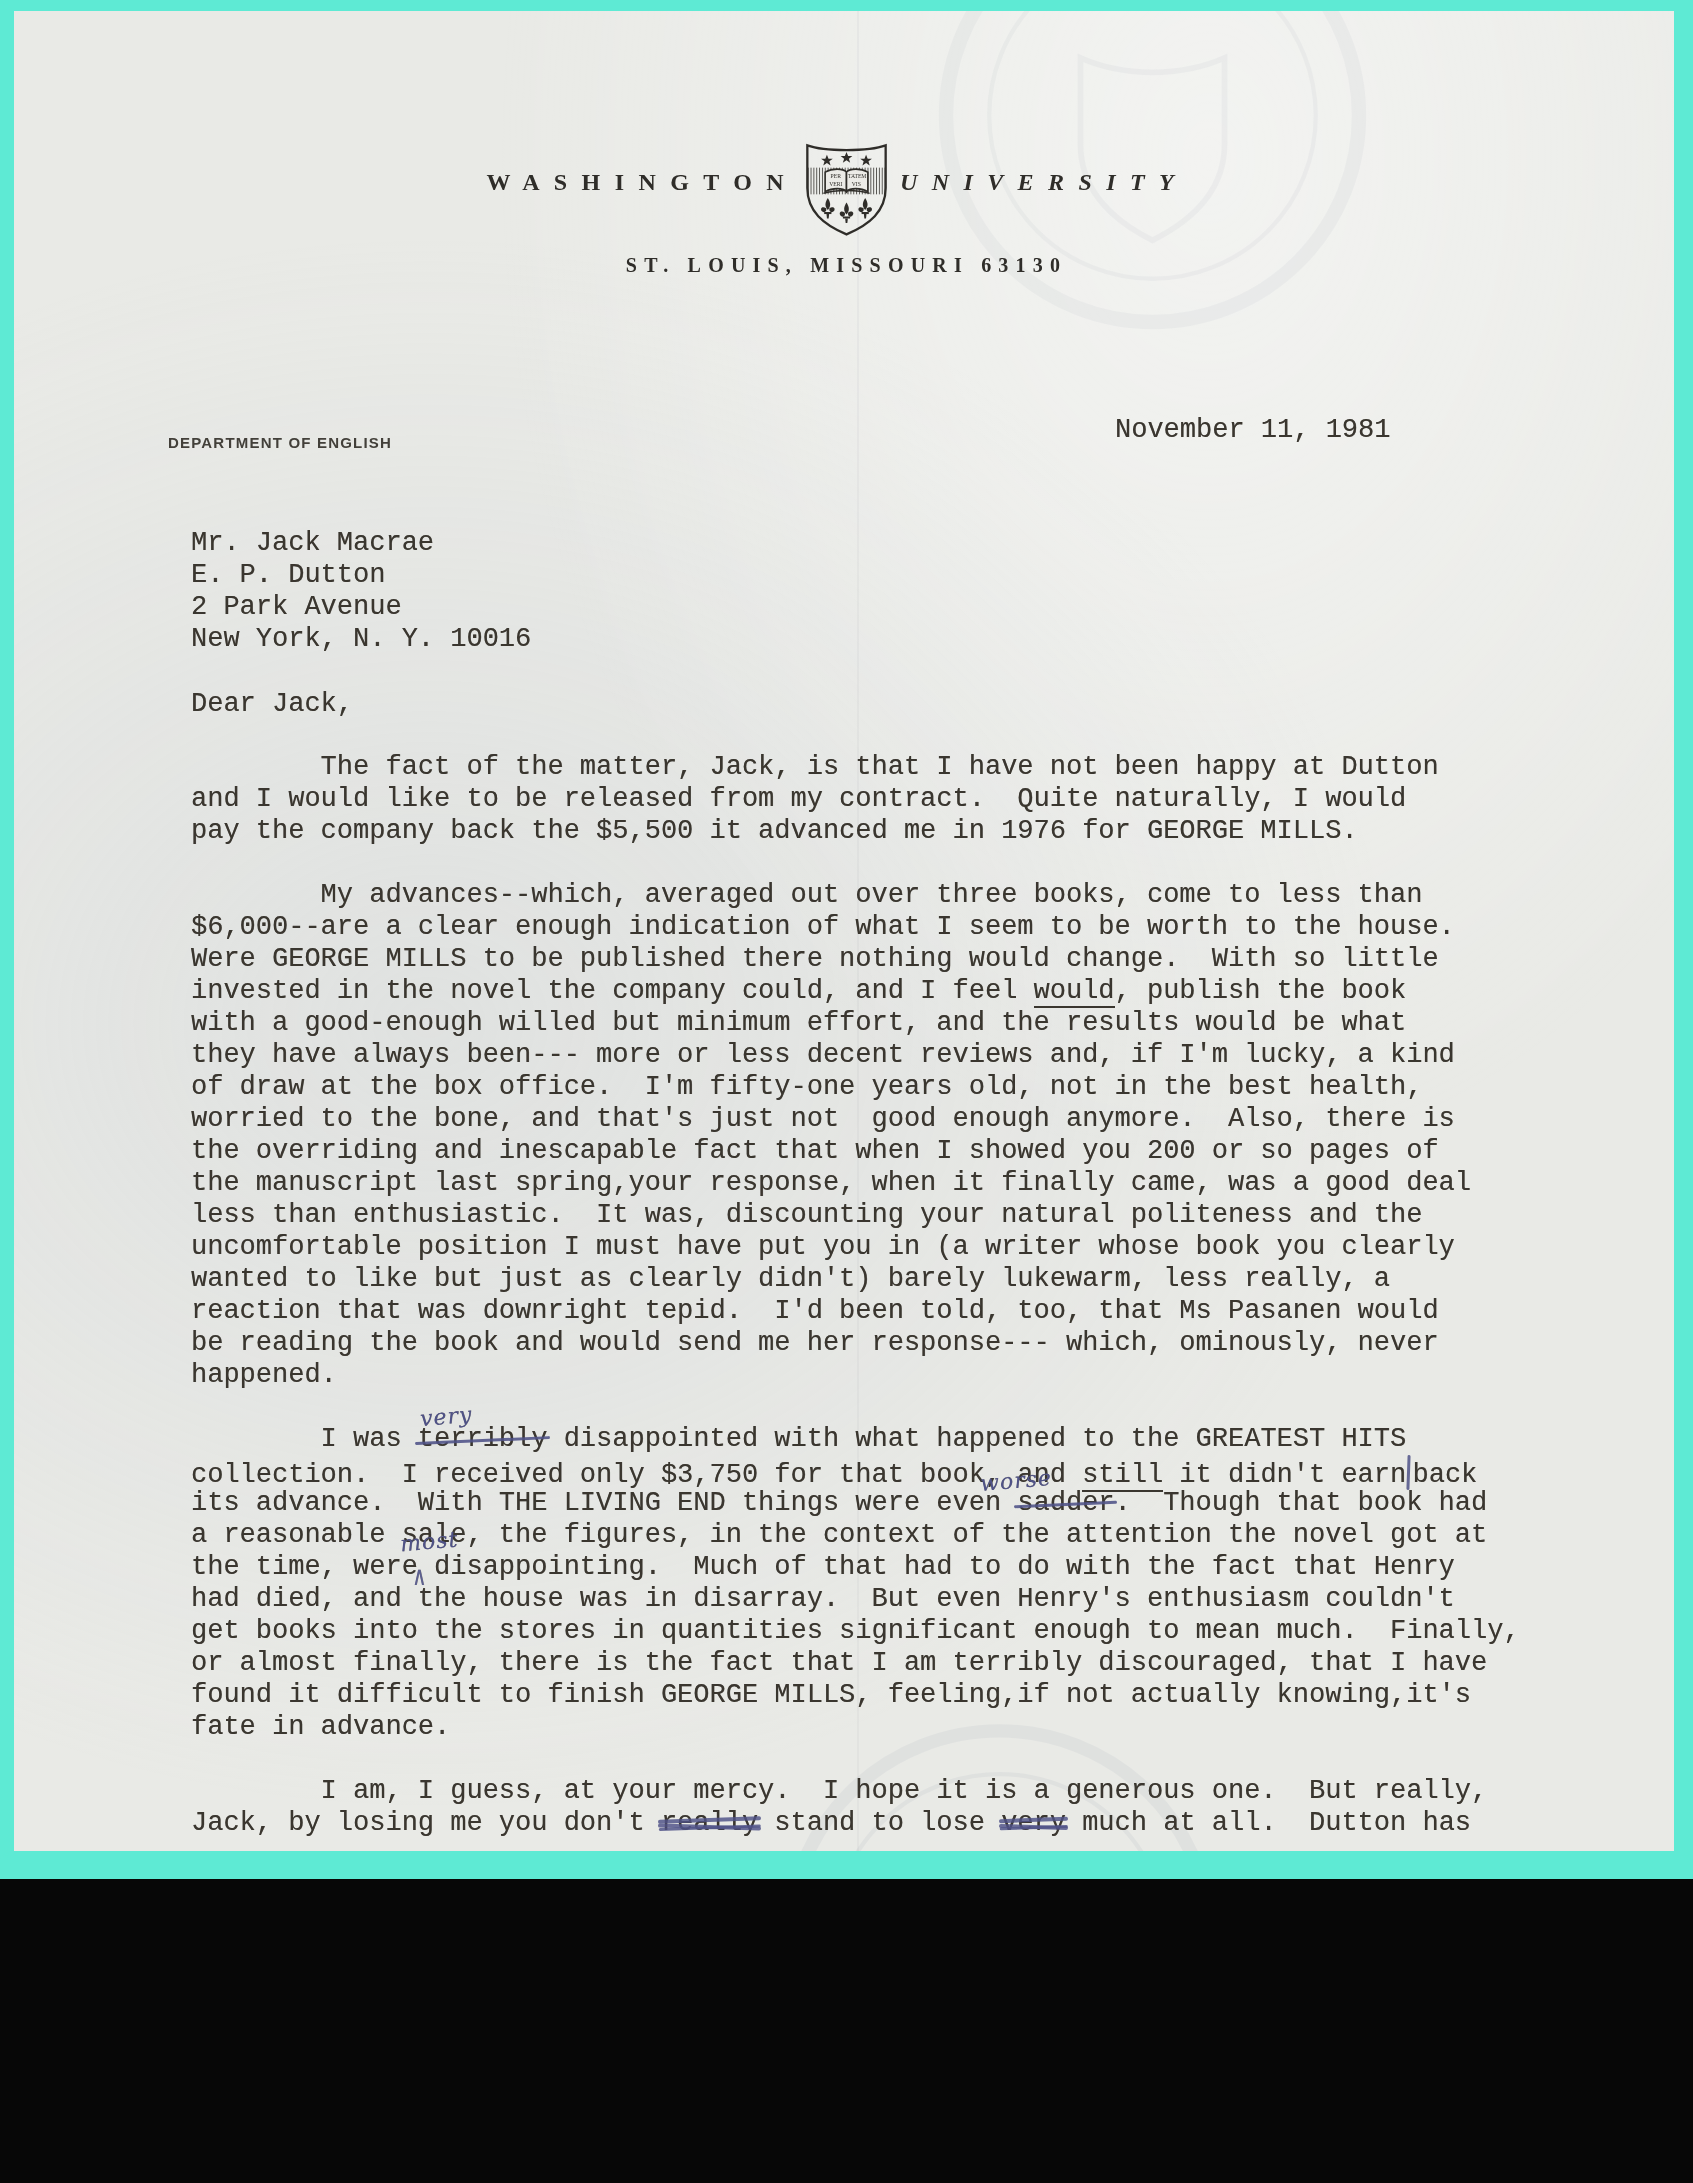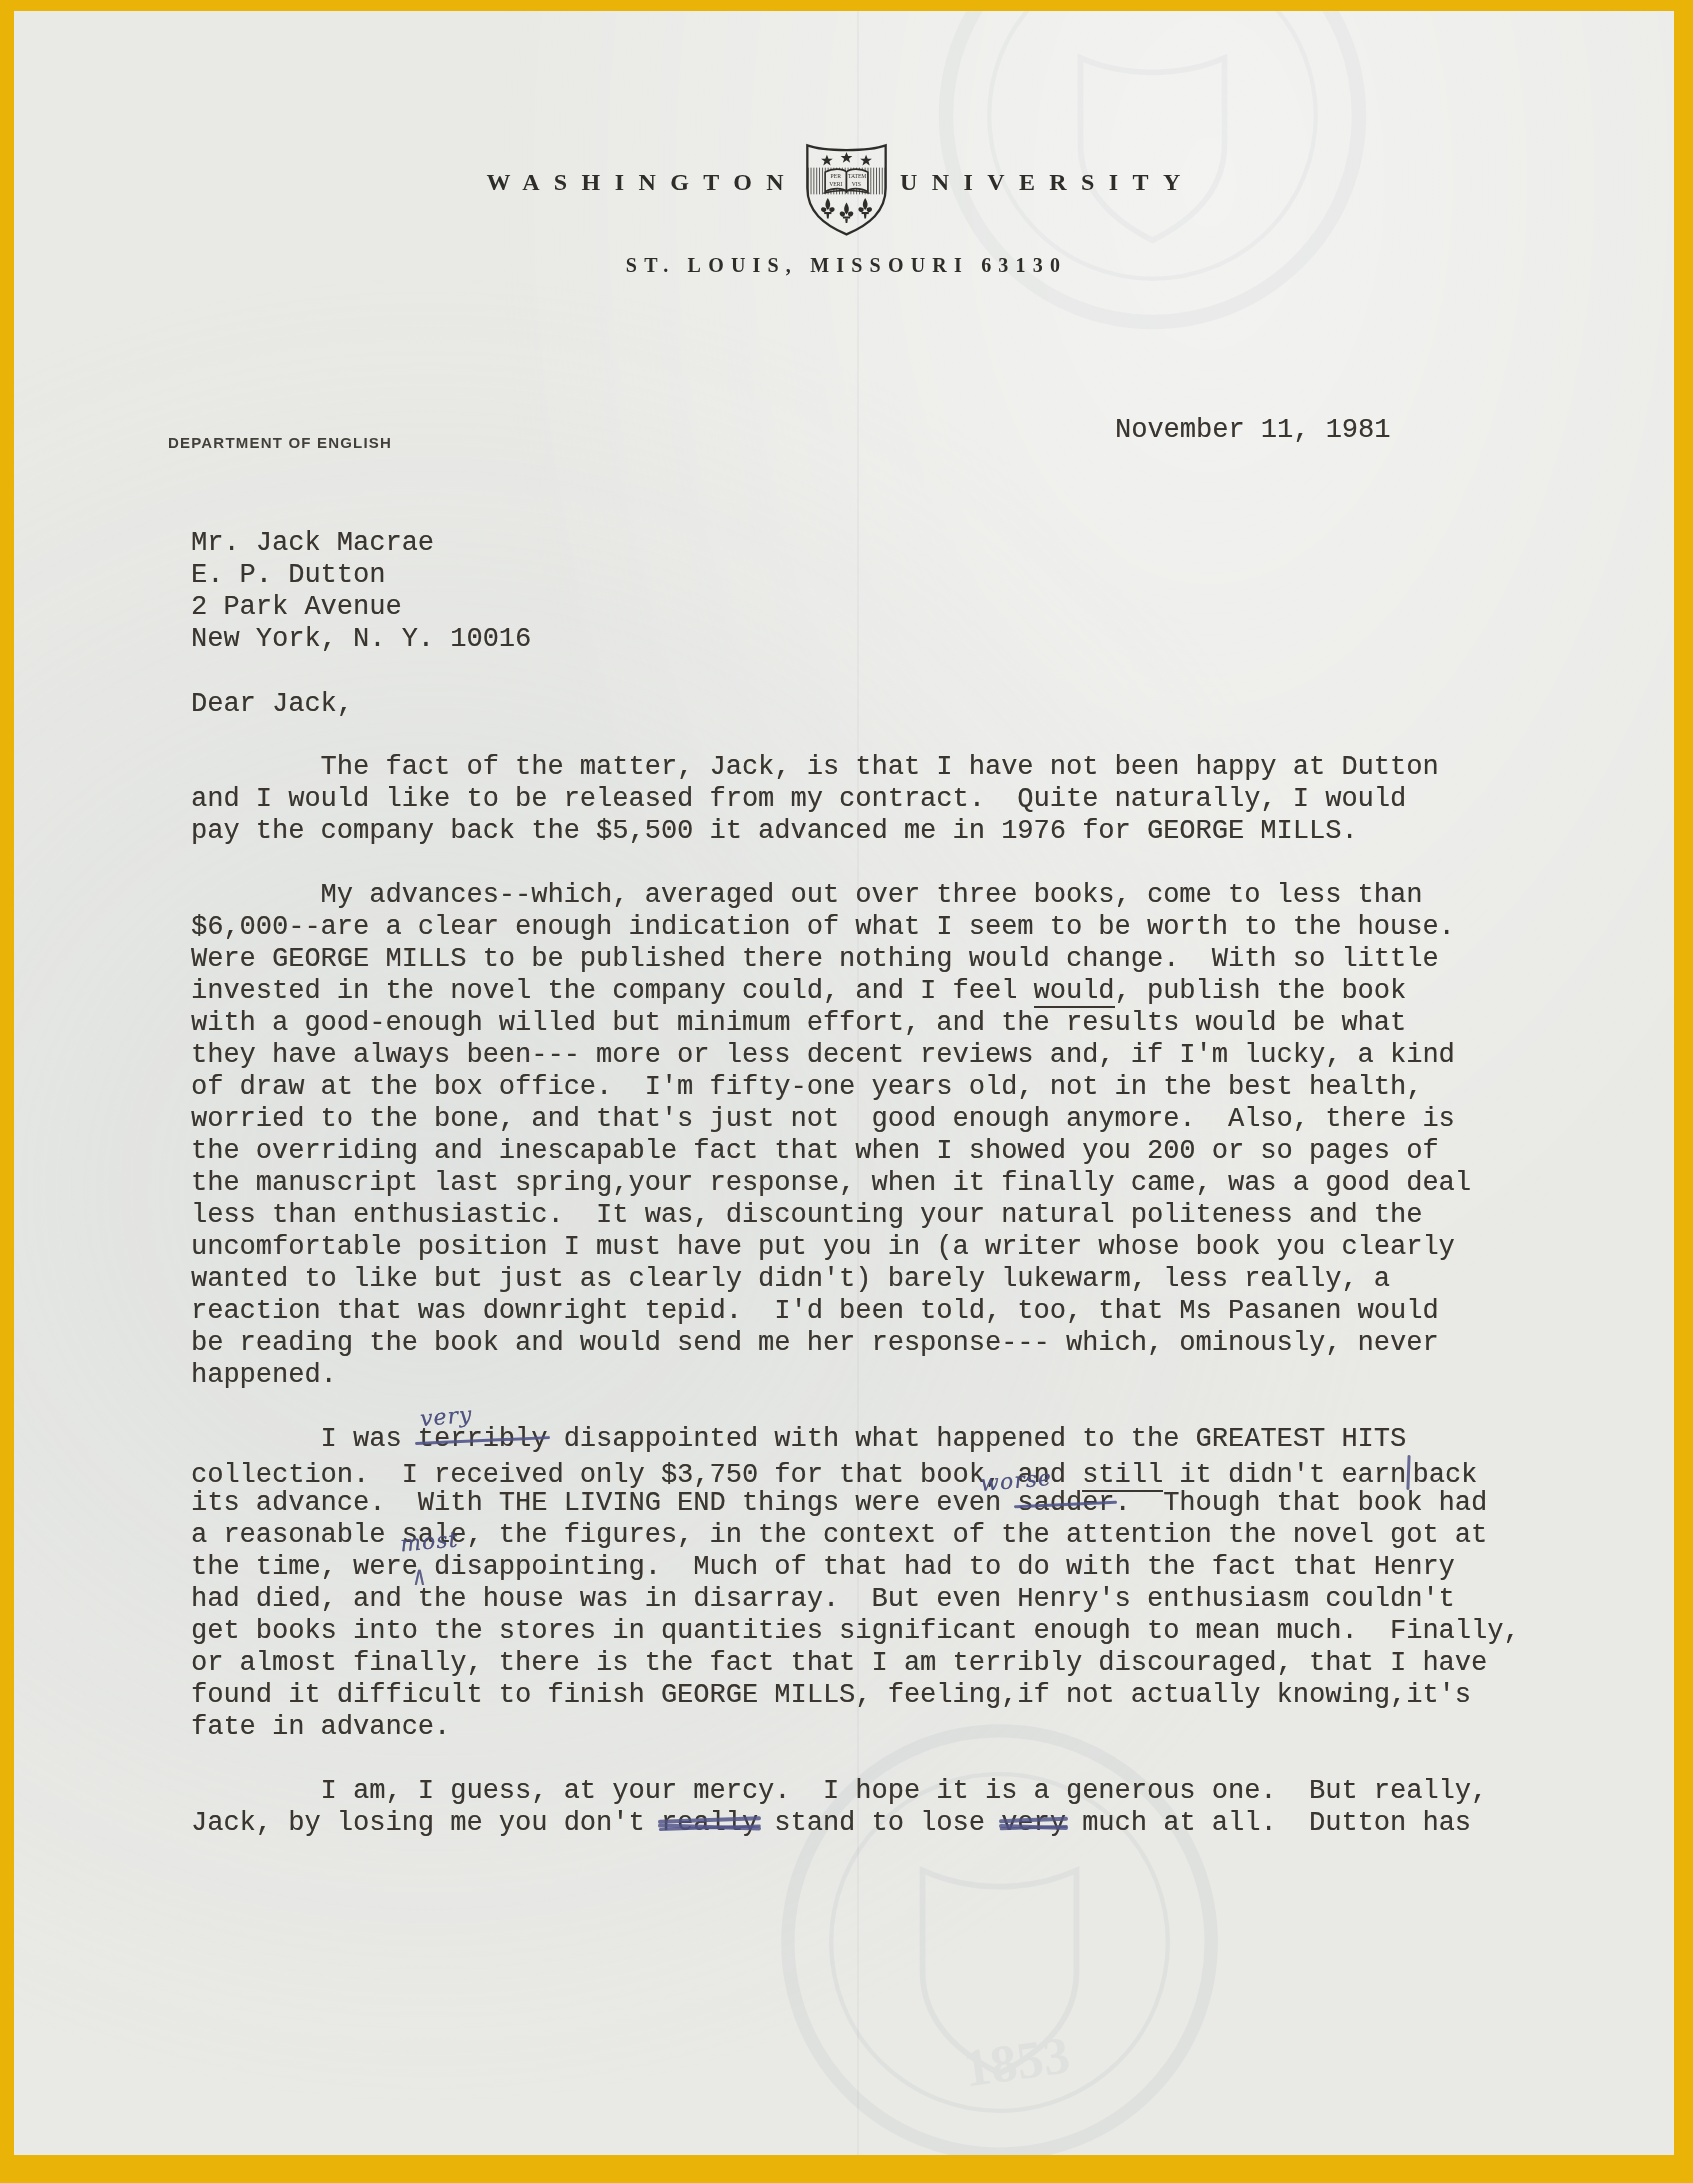--- a/index.html
+++ b/index.html
@@ -2,35 +2,35 @@
 <html style="--ink: #3a362f; --pen: #4f5287; --paper: #e9eae6;font-size:7.7px"><head>
 <meta charset="utf-8">
 <style>
   :root{
     --ink:#3a362f;
     --head-ink:#2f2d29;
     --pen:#4f5287;
     --paper:#e9eae6;
   }
   html,body{margin:0;padding:0;background:#070707;}
-  #canvas{position:relative;width:1694px;height:2183px;background:#eab308;overflow:hidden;
+  #canvas{position:relative;width:1694px;height:1879px;background:#5eead4;overflow:hidden;
           font-family:"Liberation Mono",monospace;}
   #paper{position:absolute;left:14.4px;top:10.6px;right:20px;bottom:28px;
          background:
            radial-gradient(ellipse at 72% 8%, rgba(255,255,255,.45), transparent 42%),
            radial-gradient(ellipse at 25% 55%, rgba(203,207,212,.30), transparent 55%),
            var(--paper);
          overflow:hidden;}
   .fold{position:absolute;left:843px;top:0;width:1.4px;height:100%;background:rgba(90,95,110,.05);}
 
   
   .lh-name{position:absolute;top:169px;font-family:"Liberation Serif",serif;font-weight:bold;
            font-size:24px;letter-spacing:14.4px;color:var(--head-ink);white-space:pre;}
   #lh-left{left:423px;width:375px;text-align:right;}
-  #lh-right{left:900px;}
+  #lh-right{left:900px;font-style:italic;}
   #lh-city{position:absolute;top:254px;left:510px;width:673px;text-align:center;
            font-family:"Liberation Serif",serif;font-weight:bold;font-size:20px;
            letter-spacing:7.2px;color:var(--head-ink);white-space:pre;}
   #dept{position:absolute;left:168px;top:434px;font-family:"Liberation Sans",sans-serif;
         font-weight:bold;font-size:15px;letter-spacing:1.2px;color:#43403a;text-align:right;}
   .crest{position:absolute;left:802px;top:136px;width:89px;height:106px;}
 
   
   .typed{font-family:"Liberation Mono",monospace;font-size:27px;line-height:32px;
          color:var(--ink);white-space:pre;text-shadow:0.2px 0 0 rgba(58,54,47,.55);}

